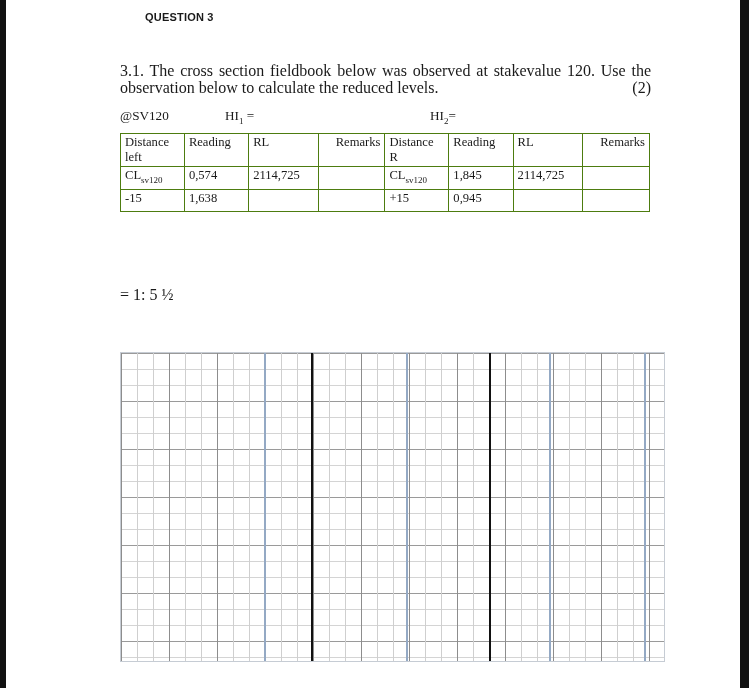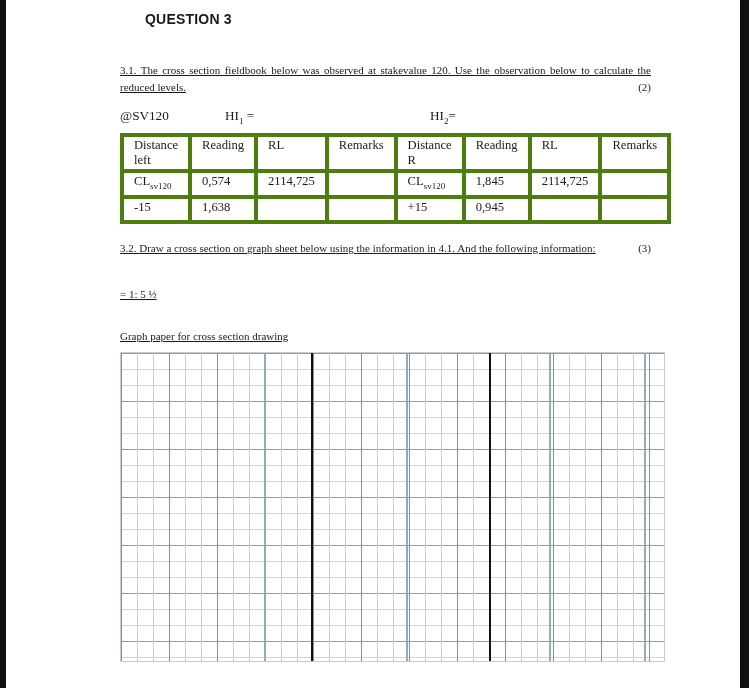--- a/index.html
+++ b/index.html
@@ -28,30 +28,29 @@
     position: absolute;
     left: 0; top: 0;
     width: 749px; height: 688px;
   }
 
   .q-title {
     position: absolute;
     left: 145px; top: 11px;
     font-family: "Liberation Sans", sans-serif;
     font-weight: bold;
-    font-size: 14px;
+    font-size: 11px;
     letter-spacing: 0.2px;
   }
 
   .para {
     position: absolute;
-    font-size: 11px;
+    font-size: 16px;
     line-height: 17px;
     text-align: justify;
-    text-decoration: underline;
   }
   .para-311 { left: 120px; top: 62px; width: 531px; }
   .para-32  { left: 120px; top: 240px; width: 531px; }
   .para-scales { left: 120px; top: 286px; width: 531px; }
   .para-graphlabel { left: 120px; top: 328px; width: 400px; }
 
   .marks {
     float: right;
   }
   .line-row { display: block; }
@@ -69,22 +68,22 @@
   sub { font-size: 9px; }
 
   table.fieldbook {
     position: absolute;
     left: 120px; top: 133px;
     width: 530px;
     border-collapse: collapse;
     font-size: 12.6px;
   }
   table.fieldbook td {
-    border: 4px solid #4d7c0f;
-    padding: 1px 10px;
+    border: 1px solid #4d7c0f;
+    padding: 1px 4px;
     vertical-align: top;
     height: 15px;
     line-height: 15px;
   }
   td.hcell { height: 32px; }
   .c-dist { width: 62px; }
   .c-read { width: 64px; }
   .c-rl   { width: 70px; }
   .c-rem  { width: 66px; text-align: right; }
 
@@ -180,26 +179,21 @@
         <td></td>
         <td><span>+15</span><sub></sub></td>
         <td>0,945</td>
         <td></td>
         <td></td>
       </tr>
 
     </tbody>
   </table>
 
-  <div class="para para-32">
-    <span>3.2. Draw a cross section on graph sheet below using the information in 4.1. And the following information:</span>
-    <span class="marks">(3)</span>
-  </div>
 
   <div class="para para-scales">
     <span class="line-row">= 1: 5 ½</span>
   </div>
 
-  <div class="para para-graphlabel">Graph paper for cross section drawing</div>
 
   <div class="graph"></div>
 
 </div>
 
 </body></html>

